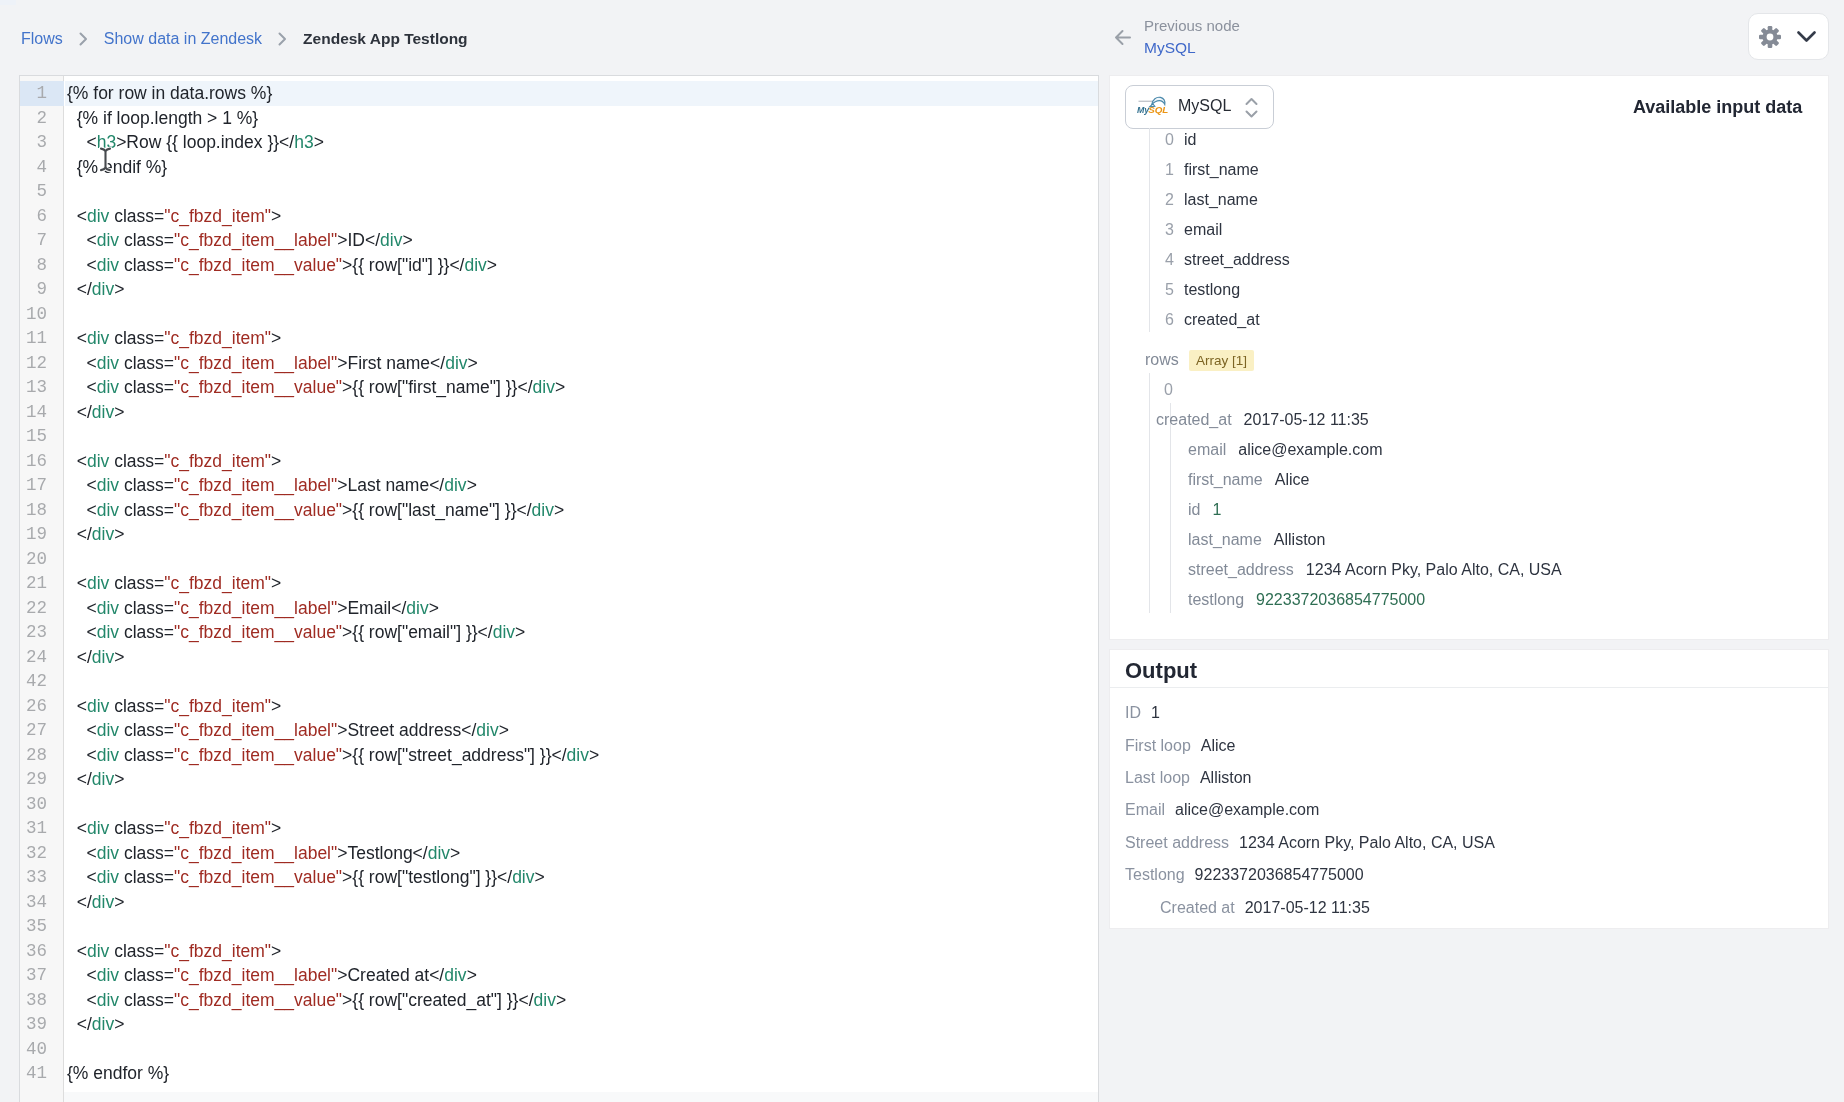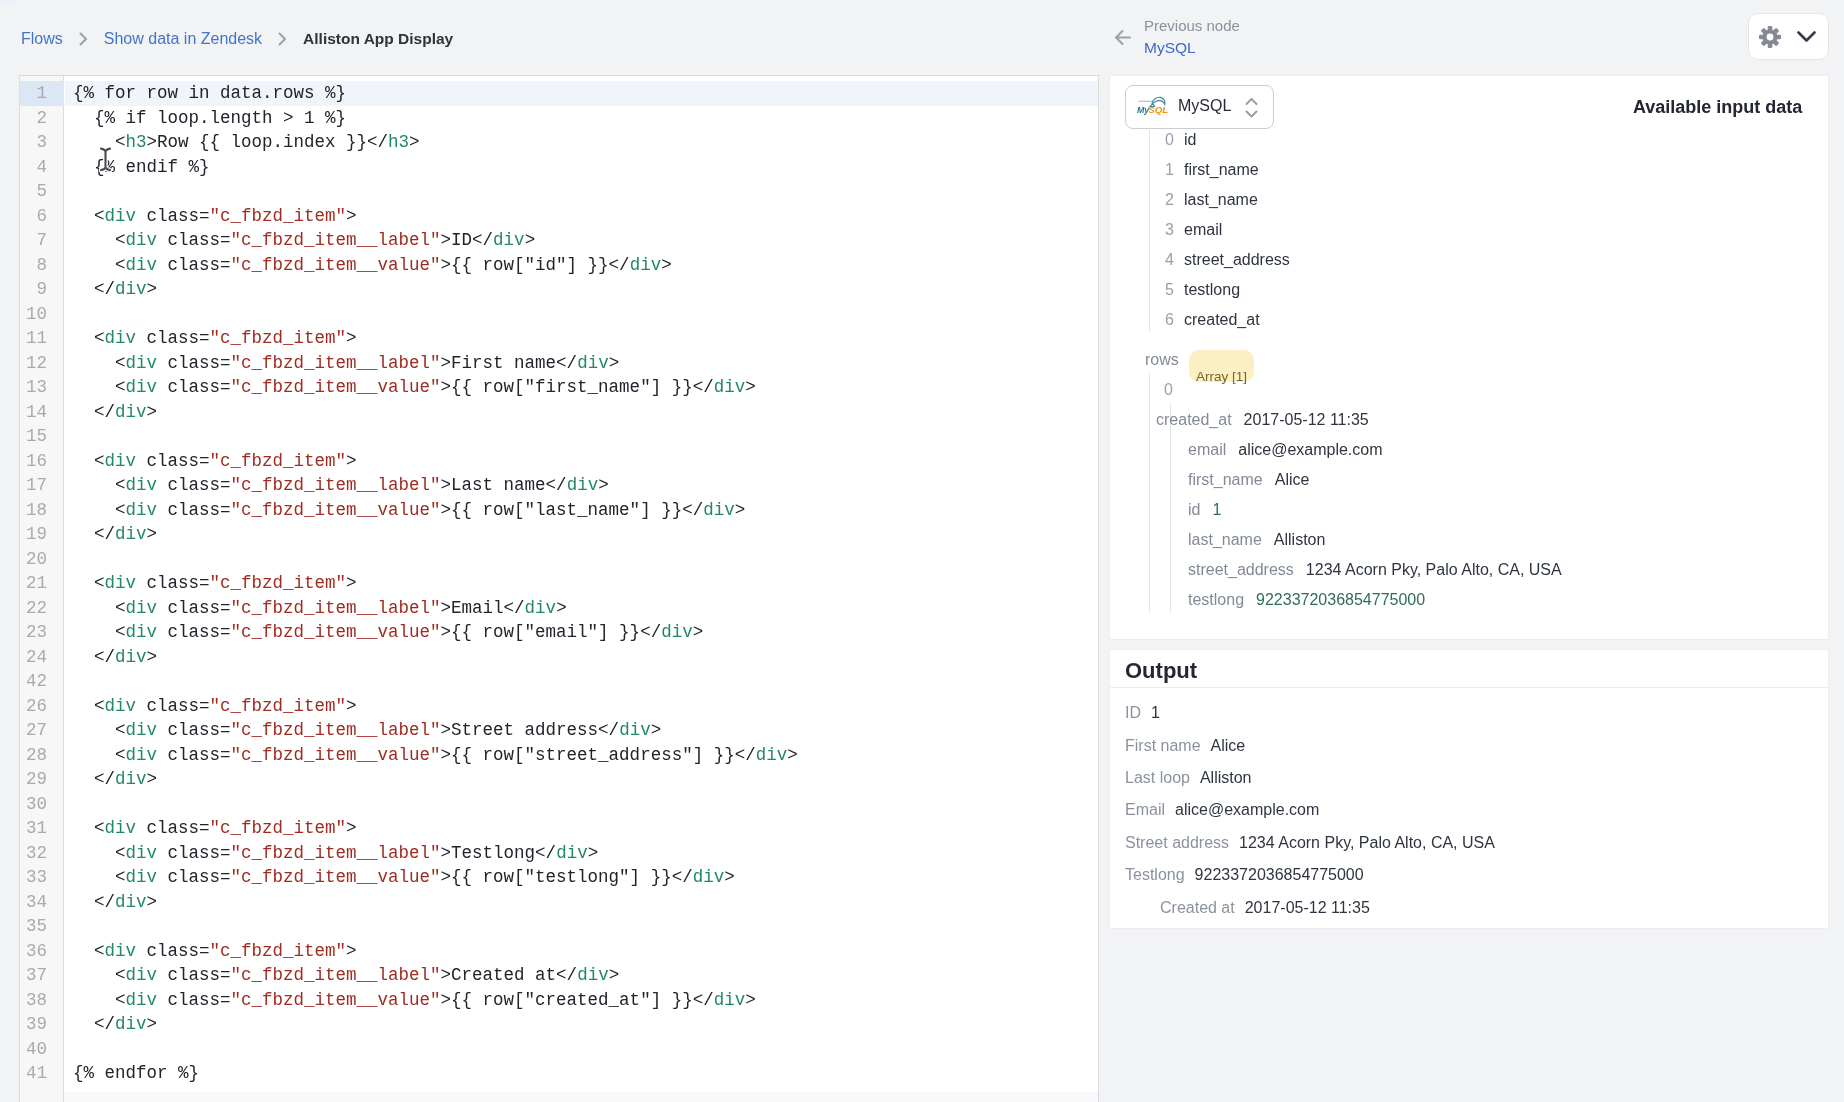--- a/index.html
+++ b/index.html
@@ -8,48 +8,48 @@
 .crumbs { position:absolute; left:21px; top:30px; font-size:16px; color:#4374cb; white-space:nowrap; }
 .crumbs .csep { margin:0 16px; vertical-align:-2px; }
 .crumbs .cur { color:#2e333c; font-weight:bold; font-size:15.5px; }
 
 .editor { position:absolute; left:19px; top:75px; width:1080px; height:1027px; background:#fff; border:1px solid #d9dbde; border-bottom:none; }
 .gutter { position:absolute; left:0; top:0; bottom:0; width:44px; background:#f7f7f7; border-right:1px solid #ddd; }
 .nums { position:absolute; top:5px; left:0; width:27px; text-align:right; font-family:"Liberation Mono",monospace; font-size:17.5px; line-height:24.5px; color:#a8aaad; }
 .hl-g { position:absolute; left:0; top:5px; width:44px; height:24.5px; background:#dbe7f5; }
 .hl-c { position:absolute; left:45px; right:0; top:5px; height:24.5px; background:#eff5fb; }
 .code { position:absolute; left:45px; top:5px; right:0; }
-.cl { font-family:Liberation Mono, monospace; font-size:17.5px; line-height:24.5px; height:24.5px; color:#20242b; padding-left:8px; white-space:pre; }
+.cl { font-family:Liberation Sans, sans-serif; font-size:17.5px; line-height:24.5px; height:24.5px; color:#20242b; padding-left:2px; white-space:pre; }
 .tg { color:#22876a; }
 .st { color:#9f2b22; }
 
 .pn-label { position:absolute; left:1144px; top:17px; font-size:15px; color:#8b919d; }
 .pn-link { position:absolute; left:1144px; top:39px; font-size:15.5px; color:#3f68c9; }
 .gearbtn { position:absolute; left:1748px; top:13px; width:81px; height:47px; background:#fff; border:1px solid #e4e6e9; border-radius:10px; }
 
 .panel1 { position:absolute; left:1109px; top:75px; width:720px; height:565px; background:#fff; border:1px solid #ededef; }
 .panel2 { position:absolute; left:1109px; top:649px; width:720px; height:280px; background:#fff; border:1px solid #ededef; }
 .seltitle { position:absolute; left:1633px; top:97px; font-size:18px; font-weight:bold; color:#222733; width:200px; }
 .select { position:absolute; left:1125px; top:85px; width:149px; height:44px; border:1px solid #c9ced6; border-radius:8px; background:#fff; }
 .sel-txt { position:absolute; left:1178px; top:97px; font-size:16px; color:#262b33; }
 .outhead { position:absolute; left:1125px; top:658px; font-size:22px; font-weight:bold; color:#222733; }
 .outline { position:absolute; left:1110px; top:687px; width:718px; height:1px; background:#ebedef; }
 .trow { position:absolute; font-size:16px; line-height:22px; height:22px; white-space:nowrap; color:#2e3440; }
 .dk { color:#2e3440; }
 .gn { color:#2e6e53; }
-.badge { position:absolute; background:#faf0c4; color:#7c6423; font-size:13.5px; line-height:21px; height:21px; padding:16px 7px; border-radius:10px; }
+.badge { position:absolute; background:#faf0c4; color:#7c6423; font-size:13.5px; line-height:21px; height:21px; padding:0 7px; border-radius:2px; }
 .vline { position:absolute; width:1px; background:#e3e5e9; }
 </style></head>
 <body>
 <div class="abs" style="left:0;top:0;width:16px;height:5px;background:#eef2f8;"></div>
 <div class="crumbs">Flows<svg class="csep" width="9" height="14" viewBox="0 0 9 14">
       <path d="M1.5 1.5 L7 7 L1.5 12.5" stroke="#9aa1ab" stroke-width="2" fill="none" stroke-linecap="round" stroke-linejoin="round"></path>
     </svg>Show data in Zendesk<svg class="csep" width="9" height="14" viewBox="0 0 9 14">
       <path d="M1.5 1.5 L7 7 L1.5 12.5" stroke="#9aa1ab" stroke-width="2" fill="none" stroke-linecap="round" stroke-linejoin="round"></path>
-    </svg><span class="cur">Alliston App Display</span></div>
+    </svg><span class="cur">Zendesk App Testlong</span></div>
 
 <div class="editor">
   <div class="gutter"></div>
   <div class="hl-g"></div>
     <div class="hl-c"></div>
   <div class="nums">
       <div class="ln">1</div>
 <div class="ln">2</div>
 <div class="ln">3</div>
 <div class="ln">4</div>
@@ -213,20 +213,20 @@
 <div class="trow" style="top:438.5px;left:1188px;"><span style="color:#828a97;">email</span><span class="dk" style="margin-left:12px;">alice@example.com</span></div>
 <div class="trow" style="top:468.5px;left:1188px;"><span style="color:#828a97;">first_name</span><span class="dk" style="margin-left:12px;">Alice</span></div>
 <div class="trow" style="top:498.5px;left:1188px;"><span style="color:#828a97;">id</span><span class="gn" style="margin-left:12px;">1</span></div>
 <div class="trow" style="top:528.5px;left:1188px;"><span style="color:#828a97;">last_name</span><span class="dk" style="margin-left:12px;">Alliston</span></div>
 <div class="trow" style="top:558.5px;left:1188px;"><span style="color:#828a97;">street_address</span><span class="dk" style="margin-left:12px;">1234 Acorn Pky, Palo Alto, CA, USA</span></div>
 <div class="trow" style="top:588.5px;left:1188px;"><span style="color:#828a97;">testlong</span><span class="gn" style="margin-left:12px;">9223372036854775000</span></div>
 
 <div class="outhead">Output</div>
 <div class="outline"></div>
 <div class="trow" style="top:702.2px;left:1125px;"><span style="color:#8a92a0;">ID</span><span class="dk" style="margin-left:10px;">1</span></div>
-<div class="trow" style="top:734.6px;left:1125px;"><span style="color:#8a92a0;">First name</span><span class="dk" style="margin-left:10px;">Alice</span></div>
+<div class="trow" style="top:734.6px;left:1125px;"><span style="color:#8a92a0;">First loop</span><span class="dk" style="margin-left:10px;">Alice</span></div>
 <div class="trow" style="top:767.0px;left:1125px;"><span style="color:#8a92a0;">Last loop</span><span class="dk" style="margin-left:10px;">Alliston</span></div>
 <div class="trow" style="top:799.4px;left:1125px;"><span style="color:#8a92a0;">Email</span><span class="dk" style="margin-left:10px;">alice@example.com</span></div>
 <div class="trow" style="top:831.8px;left:1125px;"><span style="color:#8a92a0;">Street address</span><span class="dk" style="margin-left:10px;">1234 Acorn Pky, Palo Alto, CA, USA</span></div>
 <div class="trow" style="top:864.2px;left:1125px;"><span style="color:#8a92a0;">Testlong</span><span class="dk" style="margin-left:10px;">9223372036854775000</span></div>
 <div class="trow" style="top:896.6px;left:1125px;"><span style="color:#8a92a0;margin-left:35px;">Created at</span><span class="dk" style="margin-left:10px;">2017-05-12 11:35</span></div>
 
 <div class="abs" style="left:64px;top:1092px;width:1034px;height:10px;background:#f8f9fa;"></div>
 
 </body></html>

